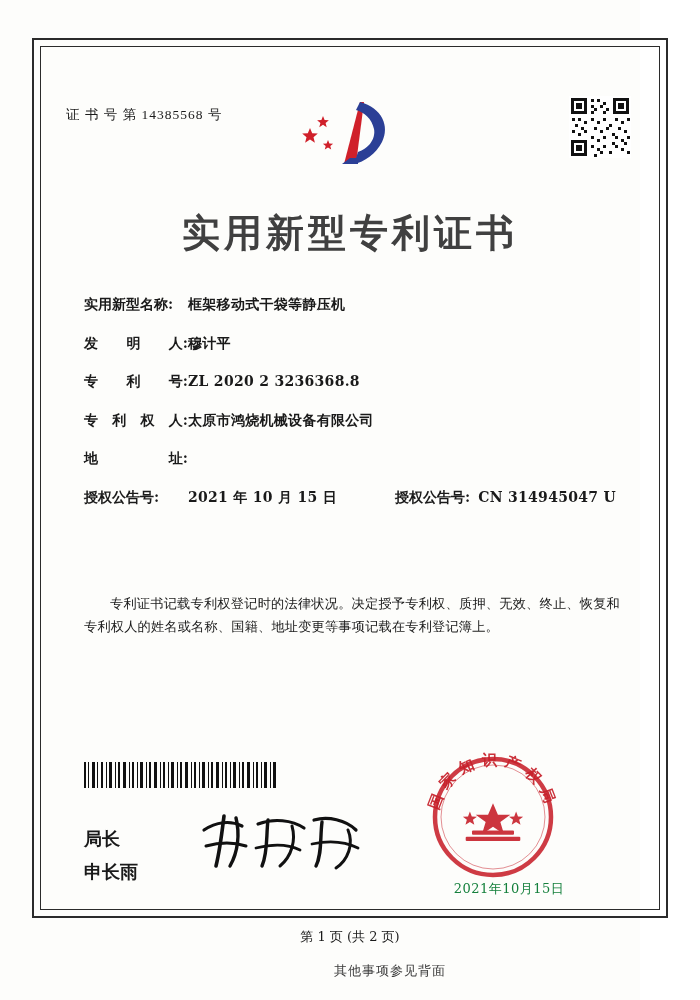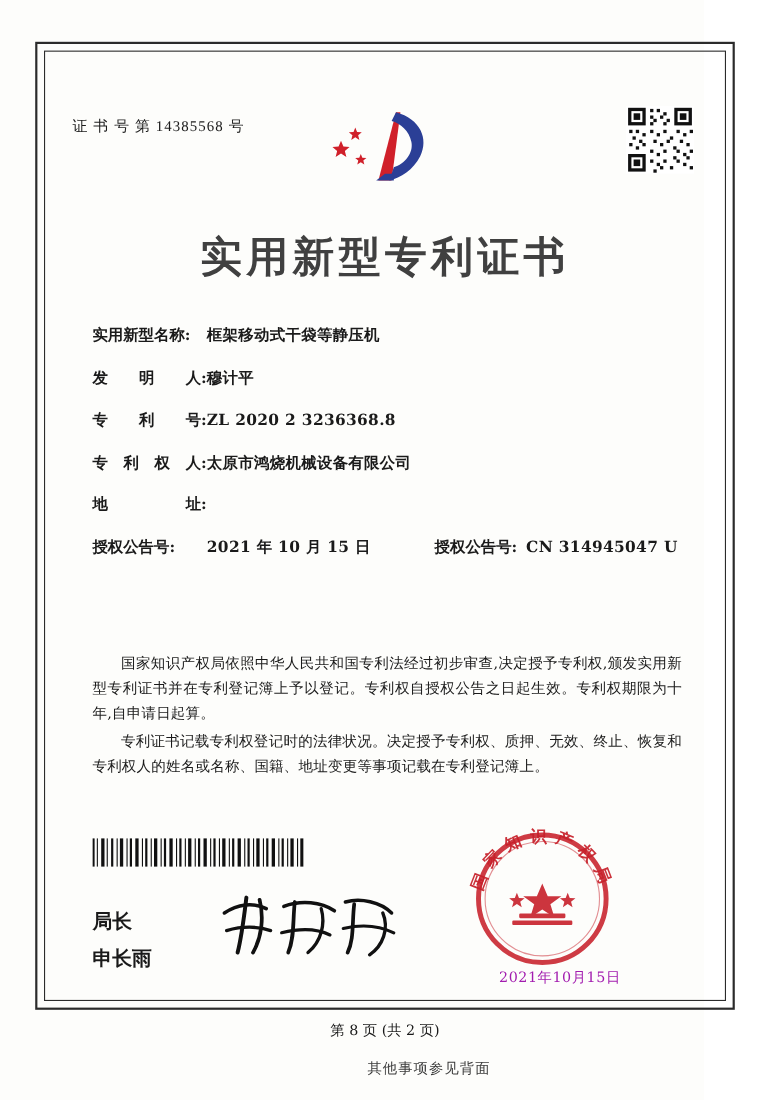--- a/index.html
+++ b/index.html
@@ -163,21 +163,21 @@
     width: 150px;
     height: 150px;
   }
   .seal-date {
     position: absolute;
     left: 434px;
     top: 880px;
     width: 150px;
     text-align: center;
     font-size: 13px;
-    color: #a21caf;
+    color: #15803d;
     font-family: "DejaVu Serif", "Liberation Serif", serif;
     letter-spacing: 0.5px;
   }
 
   
   .sig-labels {
     position: absolute;
     left: 84px;
     top: 822px;
     font-size: 18px;
@@ -355,21 +355,20 @@
       <span class="field-value">2021 年 10 月 15 日</span>
       <span class="dual-second">
         <span class="field-label">授权公告号:</span>
         <span class="field-value">CN 314945047 U</span>
       </span>
     </div>
 
   </div>
 
   <div class="paragraphs">
-    <p>国家知识产权局依照中华人民共和国专利法经过初步审查,决定授予专利权,颁发实用新型专利证书并在专利登记簿上予以登记。专利权自授权公告之日起生效。专利权期限为十年,自申请日起算。</p>
     <p>专利证书记载专利权登记时的法律状况。决定授予专利权、质押、无效、终止、恢复和专利权人的姓名或名称、国籍、地址变更等事项记载在专利登记簿上。</p>
   </div>
 
   <div class="barcode">
     <svg viewBox="0 0 192 26" width="192" height="26" preserveAspectRatio="none" xmlns="http://www.w3.org/2000/svg">
       <g fill="#111111">
         <rect x="0" y="0" width="2" height="26"></rect>
           <rect x="4" y="0" width="1" height="26"></rect>
         <rect x="8" y="0" width="3" height="26"></rect>
           <rect x="13" y="0" width="1" height="26"></rect>
@@ -455,16 +454,16 @@
         <path d="M60 40 C 76 36, 92 36, 104 42" stroke-width="2.8"></path>
         <path d="M96 18 C 100 32, 96 48, 84 58" stroke-width="3"></path>
         <path d="M118 12 C 132 8, 150 12, 160 22" stroke-width="3.2"></path>
         <path d="M126 14 C 124 30, 126 46, 120 58" stroke-width="3.4"></path>
         <path d="M116 36 C 134 32, 150 34, 162 40" stroke-width="2.8"></path>
         <path d="M152 22 C 158 36, 152 52, 140 60" stroke-width="3"></path>
       </g>
     </svg>
   </div>
 
-  <div class="page-num">第 8 页 (共 2 页)</div>
+  <div class="page-num">第 1 页 (共 2 页)</div>
   <div class="footer-note">其他事项参见背面</div>
 
 </div>
 
 </body></html>

